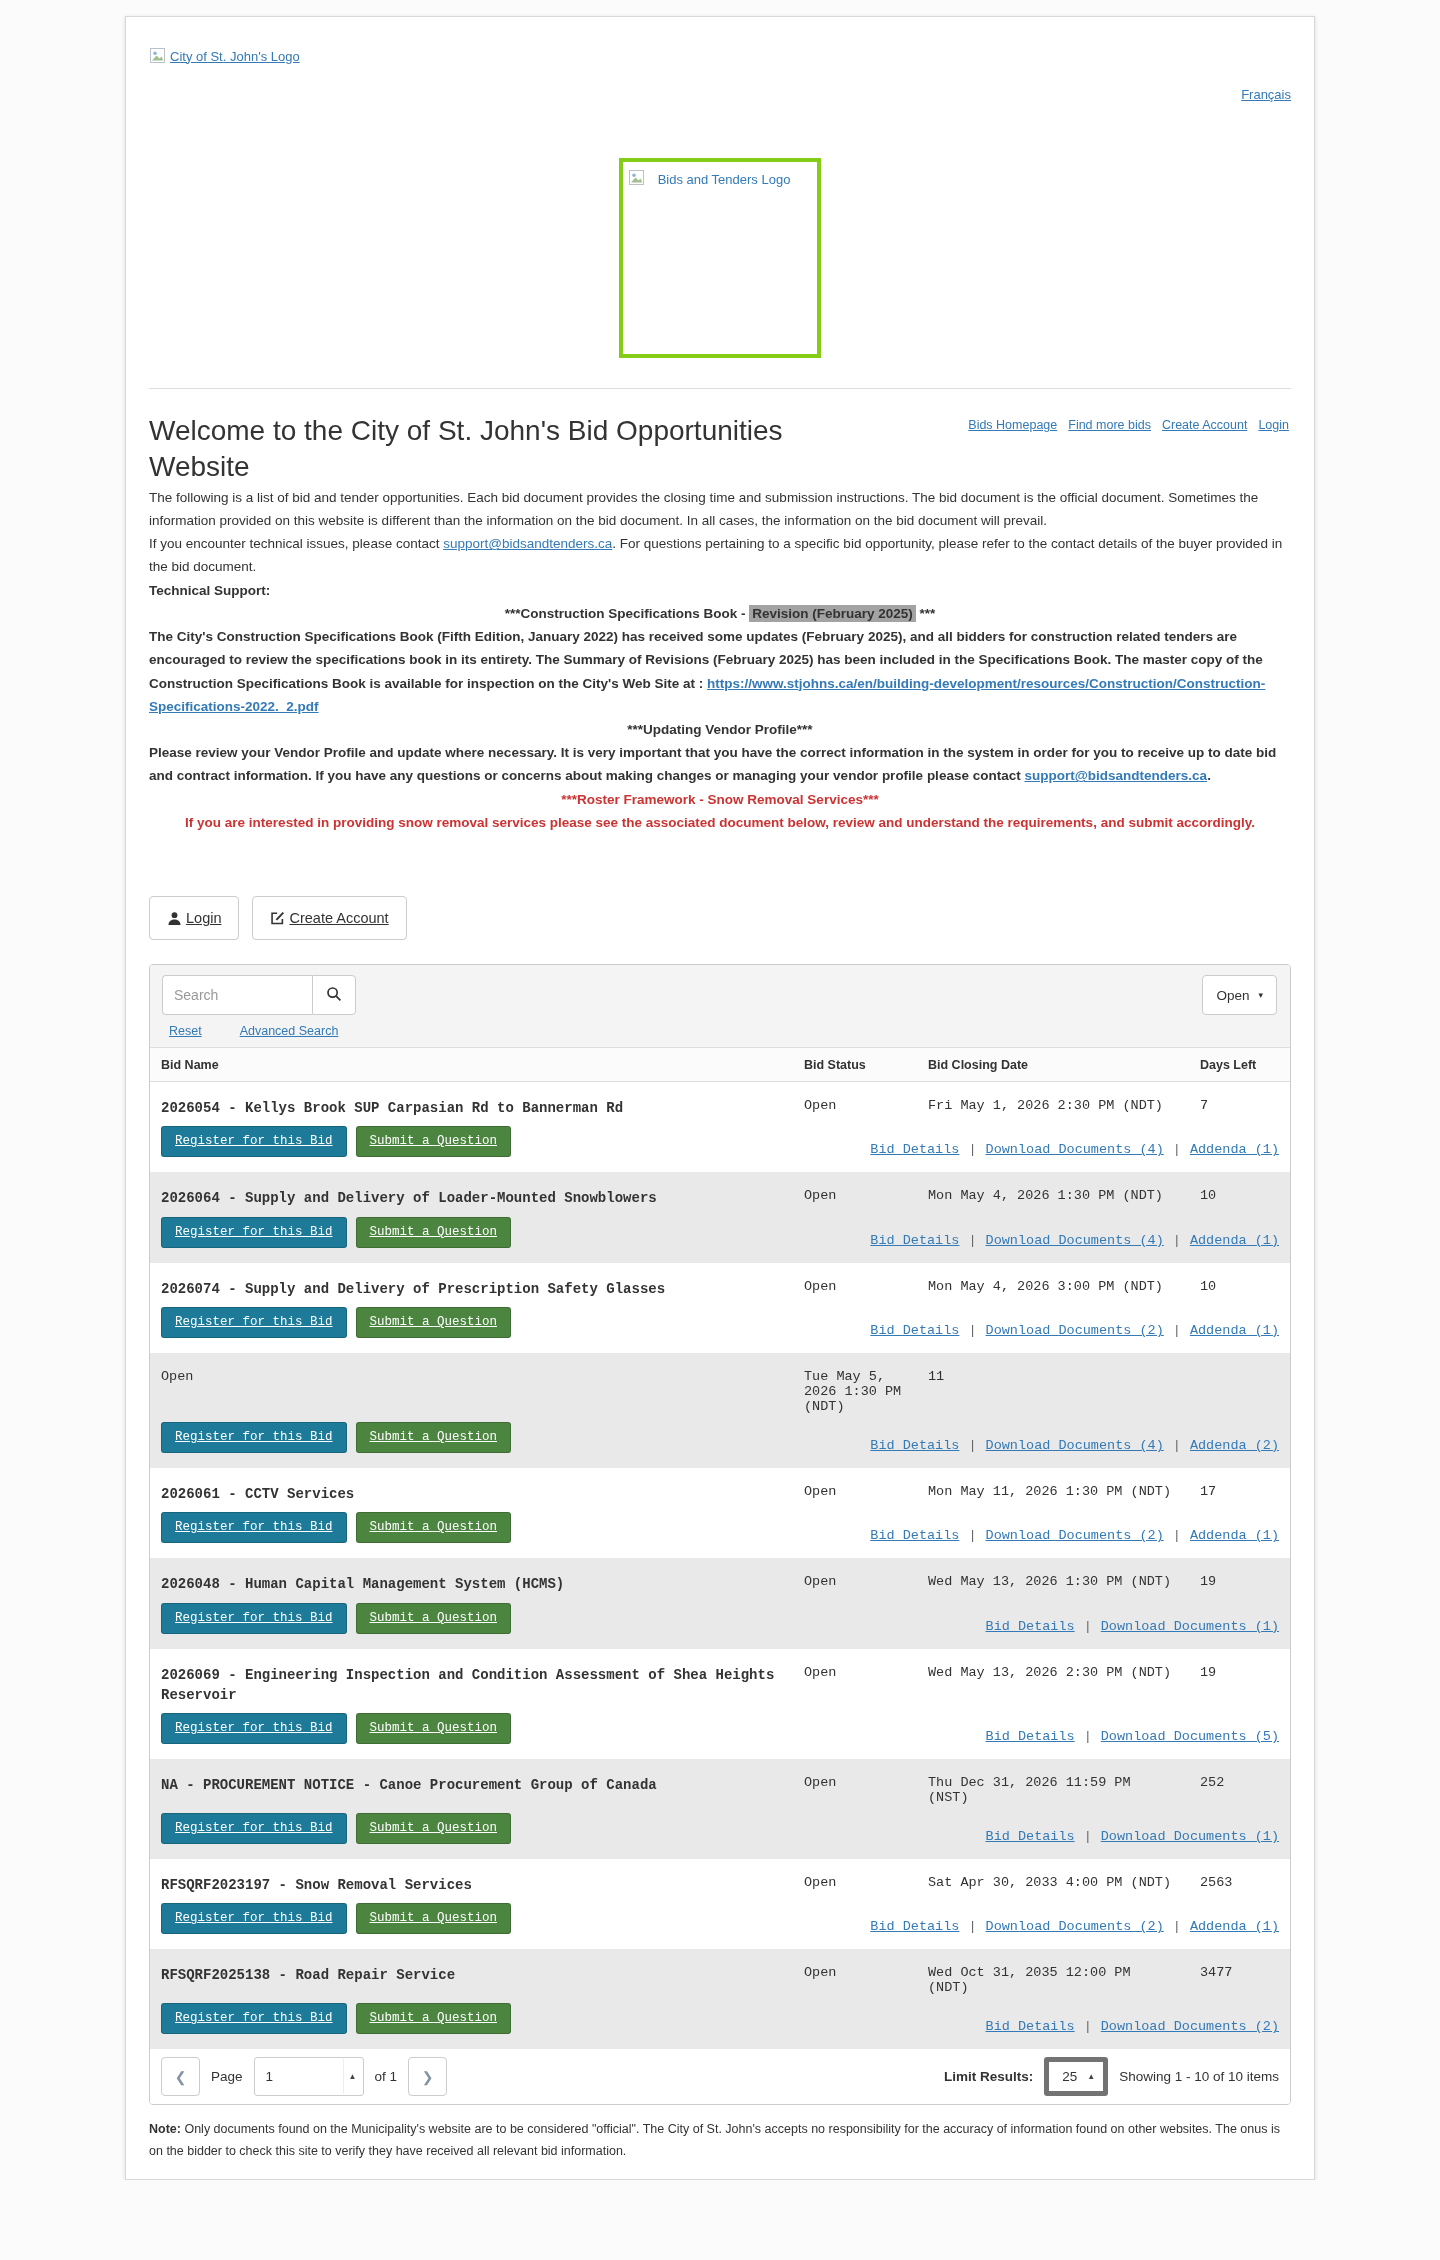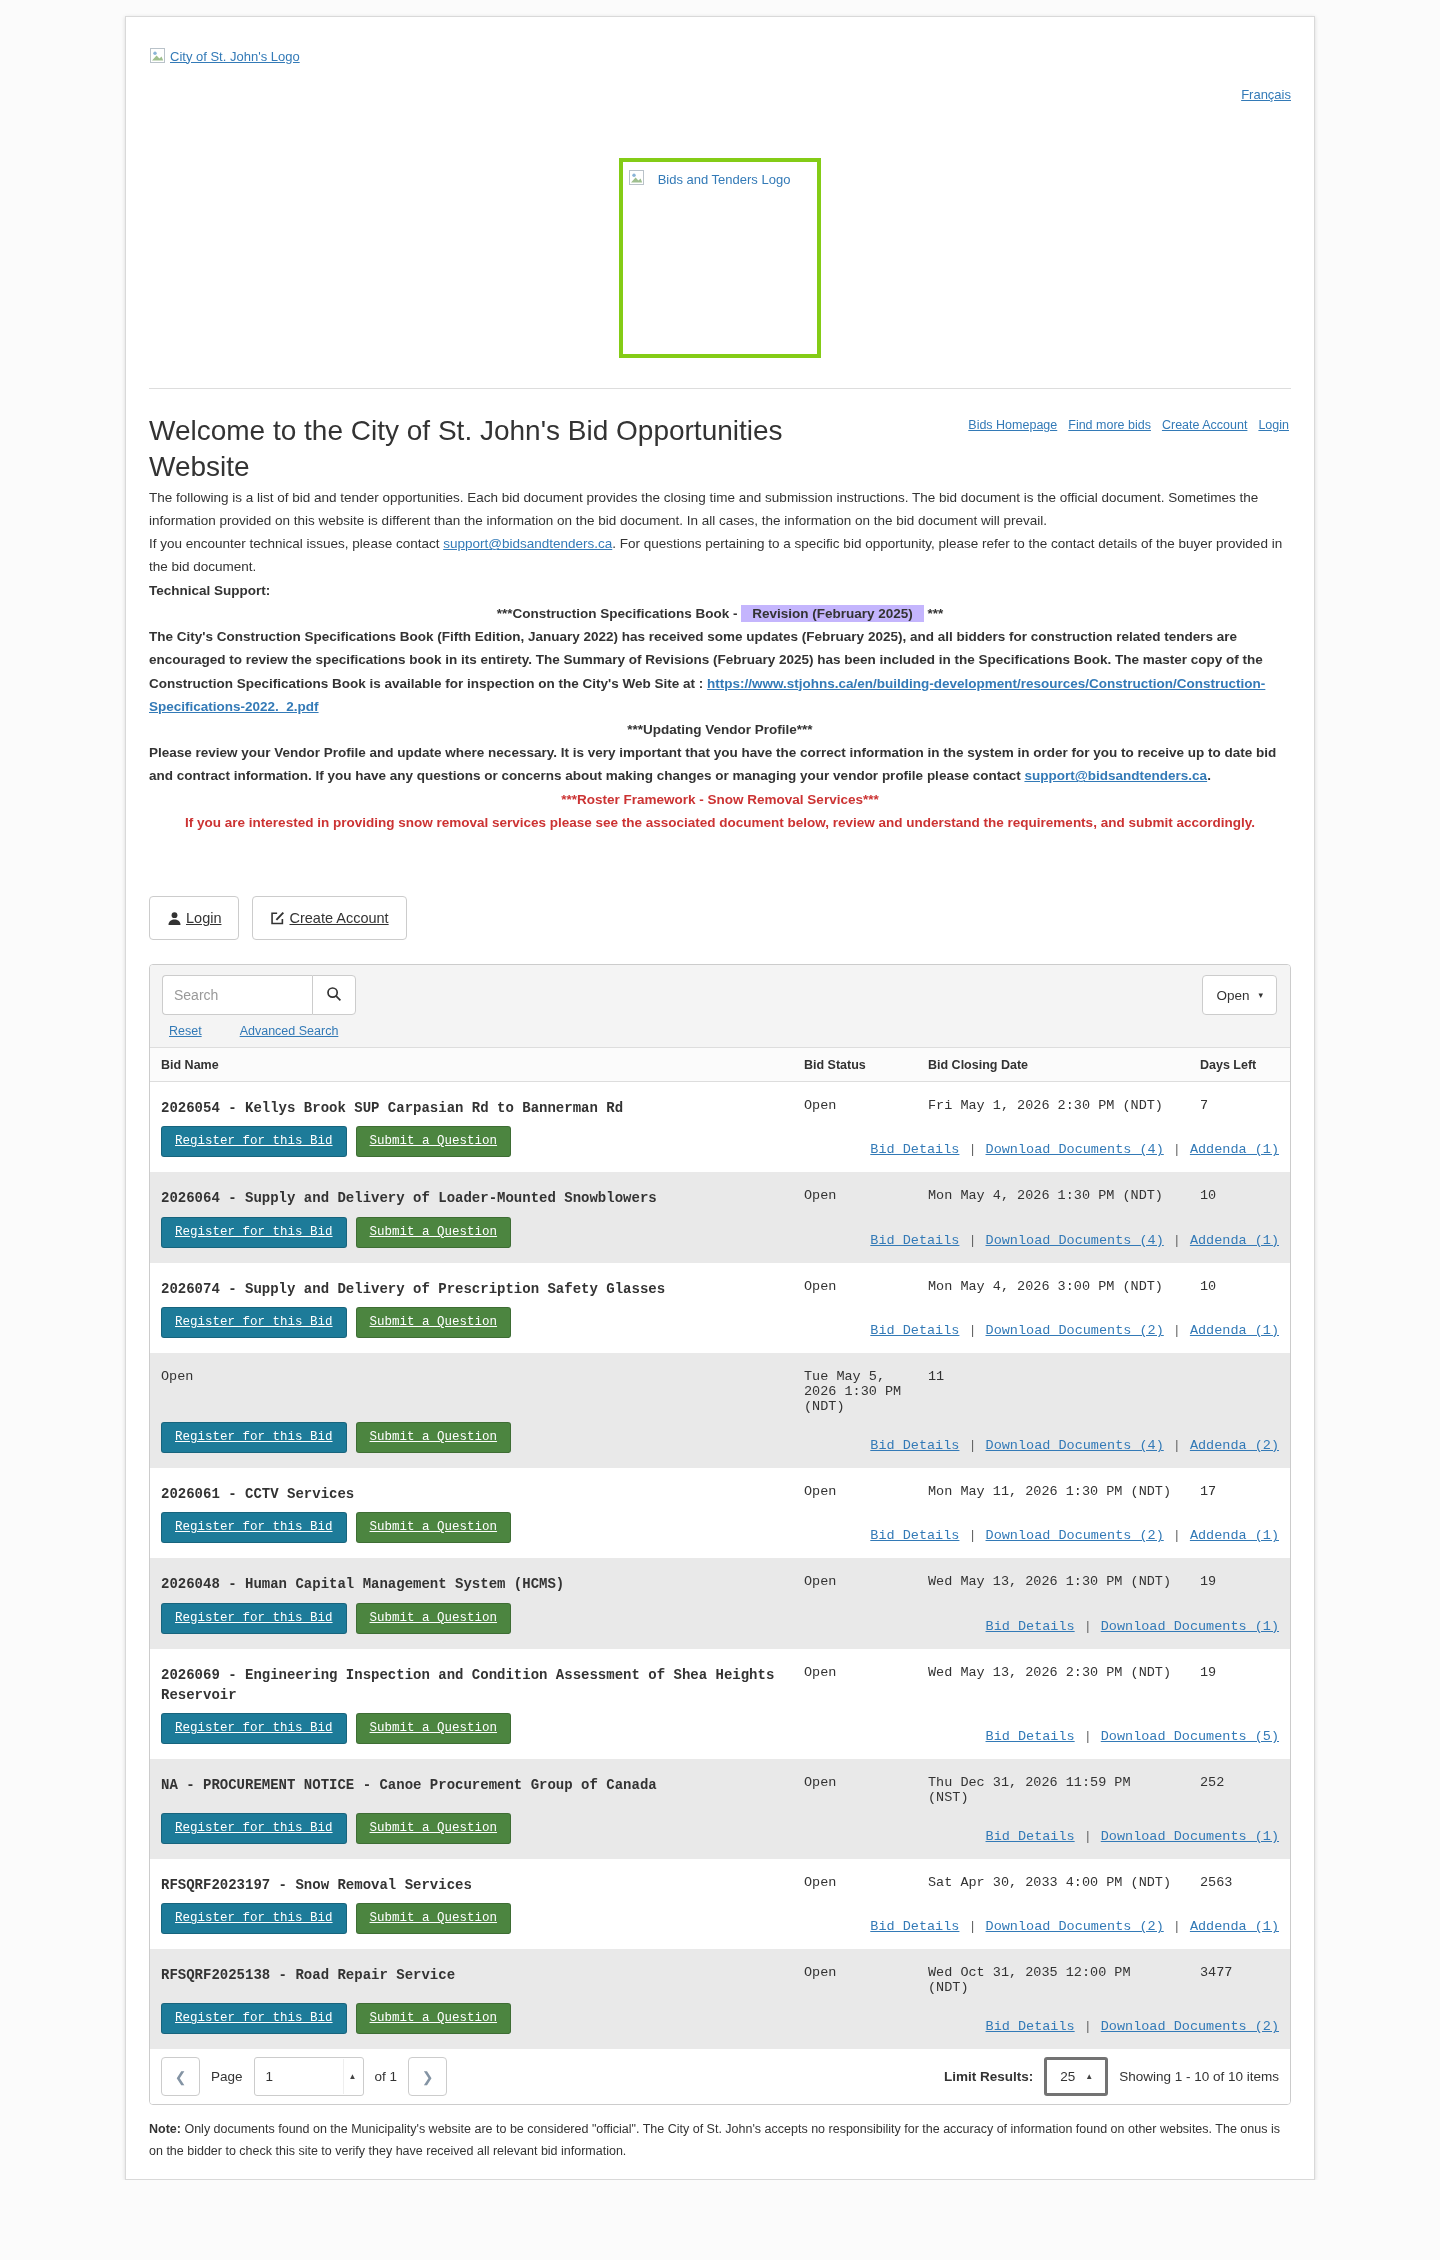--- a/index.html
+++ b/index.html
@@ -42,21 +42,21 @@
   .top-nav { position:absolute; top:5px; right:2px; display:flex; gap:11px; font-size:12.5px; }
   
   p.para { font-size:13.5px; line-height:1.72; margin:0; }
   .intro { margin-top:12px; }
   .ts-heading { margin-top:26px; font-weight:bold; }
   .ts-body { margin-top:8px; }
   .center { text-align:center; }
   .bold { font-weight:bold; }
   .red { color:#cc3333; }
   .construction-heading { margin-top:36px; }
-  .hl { background:#c4b5fd; padding:1px 11px; color:inherit; font-weight:bold; }
+  .hl { background:#a3a3a3; padding:1px 3px; color:inherit; font-weight:bold; }
   .construction-body { margin-top:12px; }
   .vendor-heading { margin-top:30px; }
   .vendor-body { margin-top:12px; }
   .roster-heading { margin-top:34px; }
   .roster-body { margin-top:10px; }
   
   .auth-row { margin:62px 0 24px; display:flex; gap:13px; }
   .auth-btn {
     background:#fff; border:1px solid #ccc; border-radius:4px;
     height:44px; padding:0 17px; font-size:14.5px; color:#333;
@@ -124,21 +124,21 @@
     width:110px; height:39px; border:1px solid #ccc; border-radius:3px;
     padding:0 24px 0 11px; font-size:13.5px; font-family:inherit; color:#333; outline:none;
   }
   .spin {
     position:absolute; right:2px; top:2px; bottom:2px; width:19px;
     display:flex; align-items:center; justify-content:center;
     font-size:8px; color:#444; border-left:1px solid #eee; cursor:pointer;
   }
   .limit-label { font-weight:bold; }
   .limit-box {
-    position:relative; border:3px solid #737373; border-radius:3px; height:39px; min-width:64px;
+    position:relative; border:5px solid #737373; border-radius:3px; height:39px; min-width:64px;
     display:inline-flex; align-items:center; padding:0 8px 0 13px; background:#fff; cursor:pointer; gap:10px;
   }
   .limit-spin { font-size:8px; color:#444; }
   
   .note { font-size:12.5px; line-height:1.75; margin:14px 0 0; padding-bottom:4px; }
 </style>
 </head>
 <body>
 
 <div class="card">

